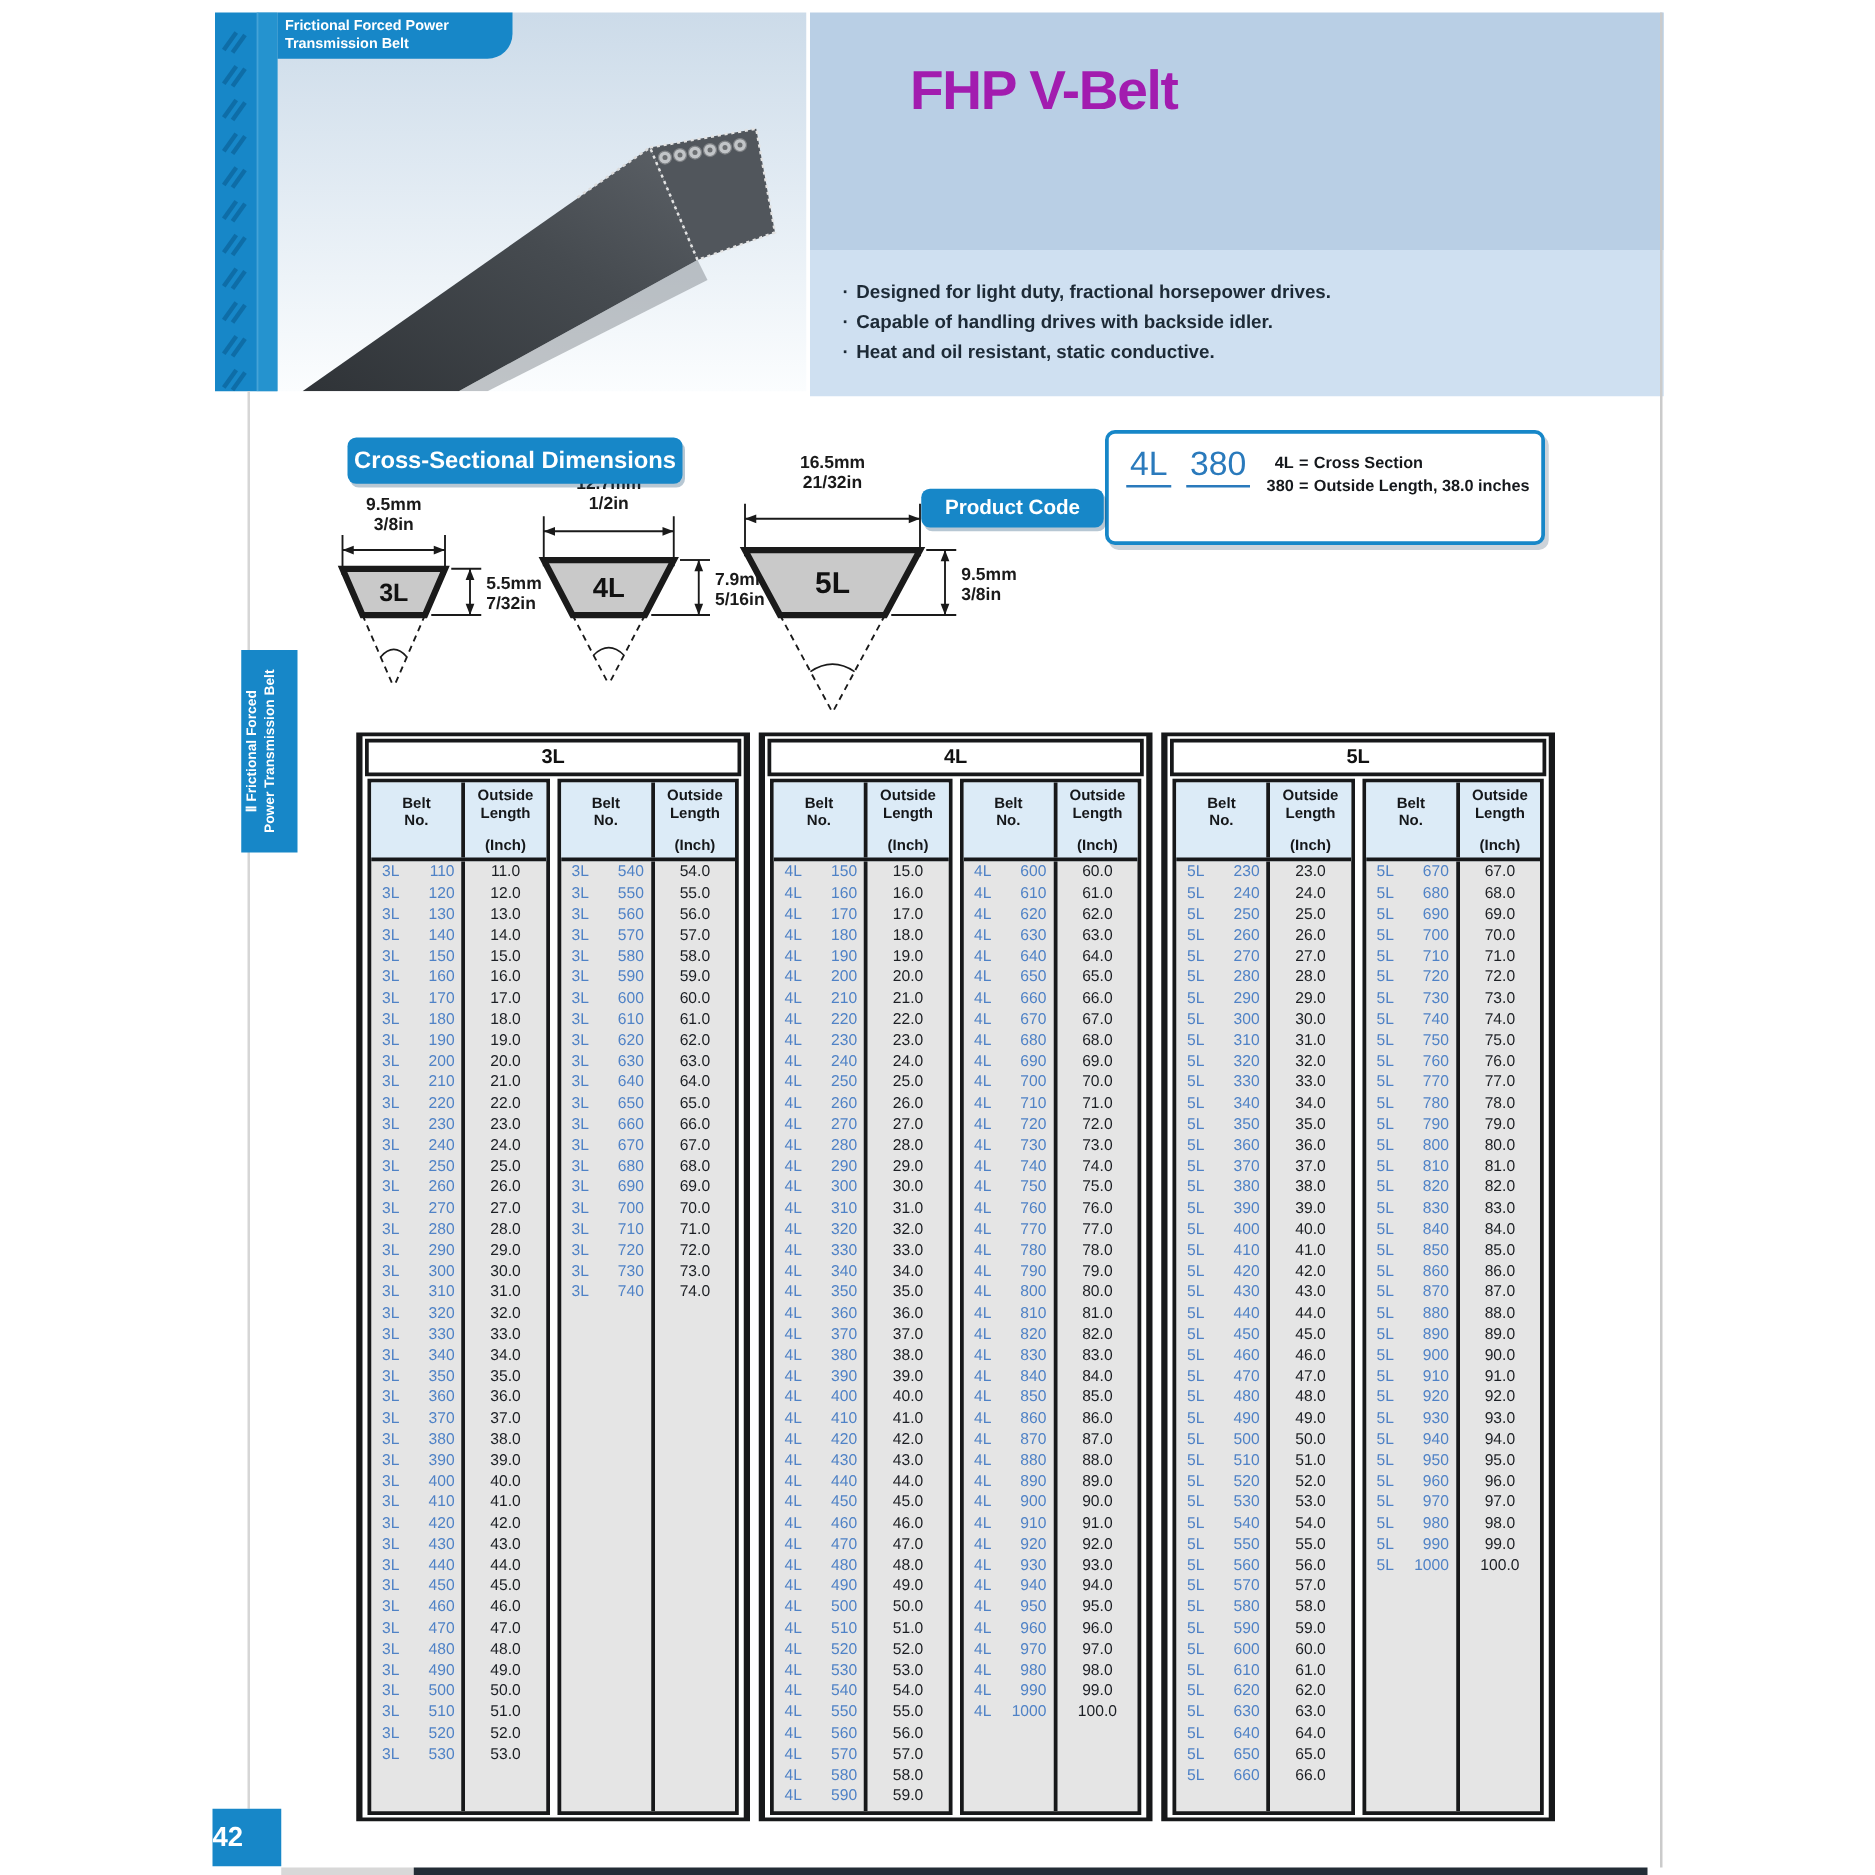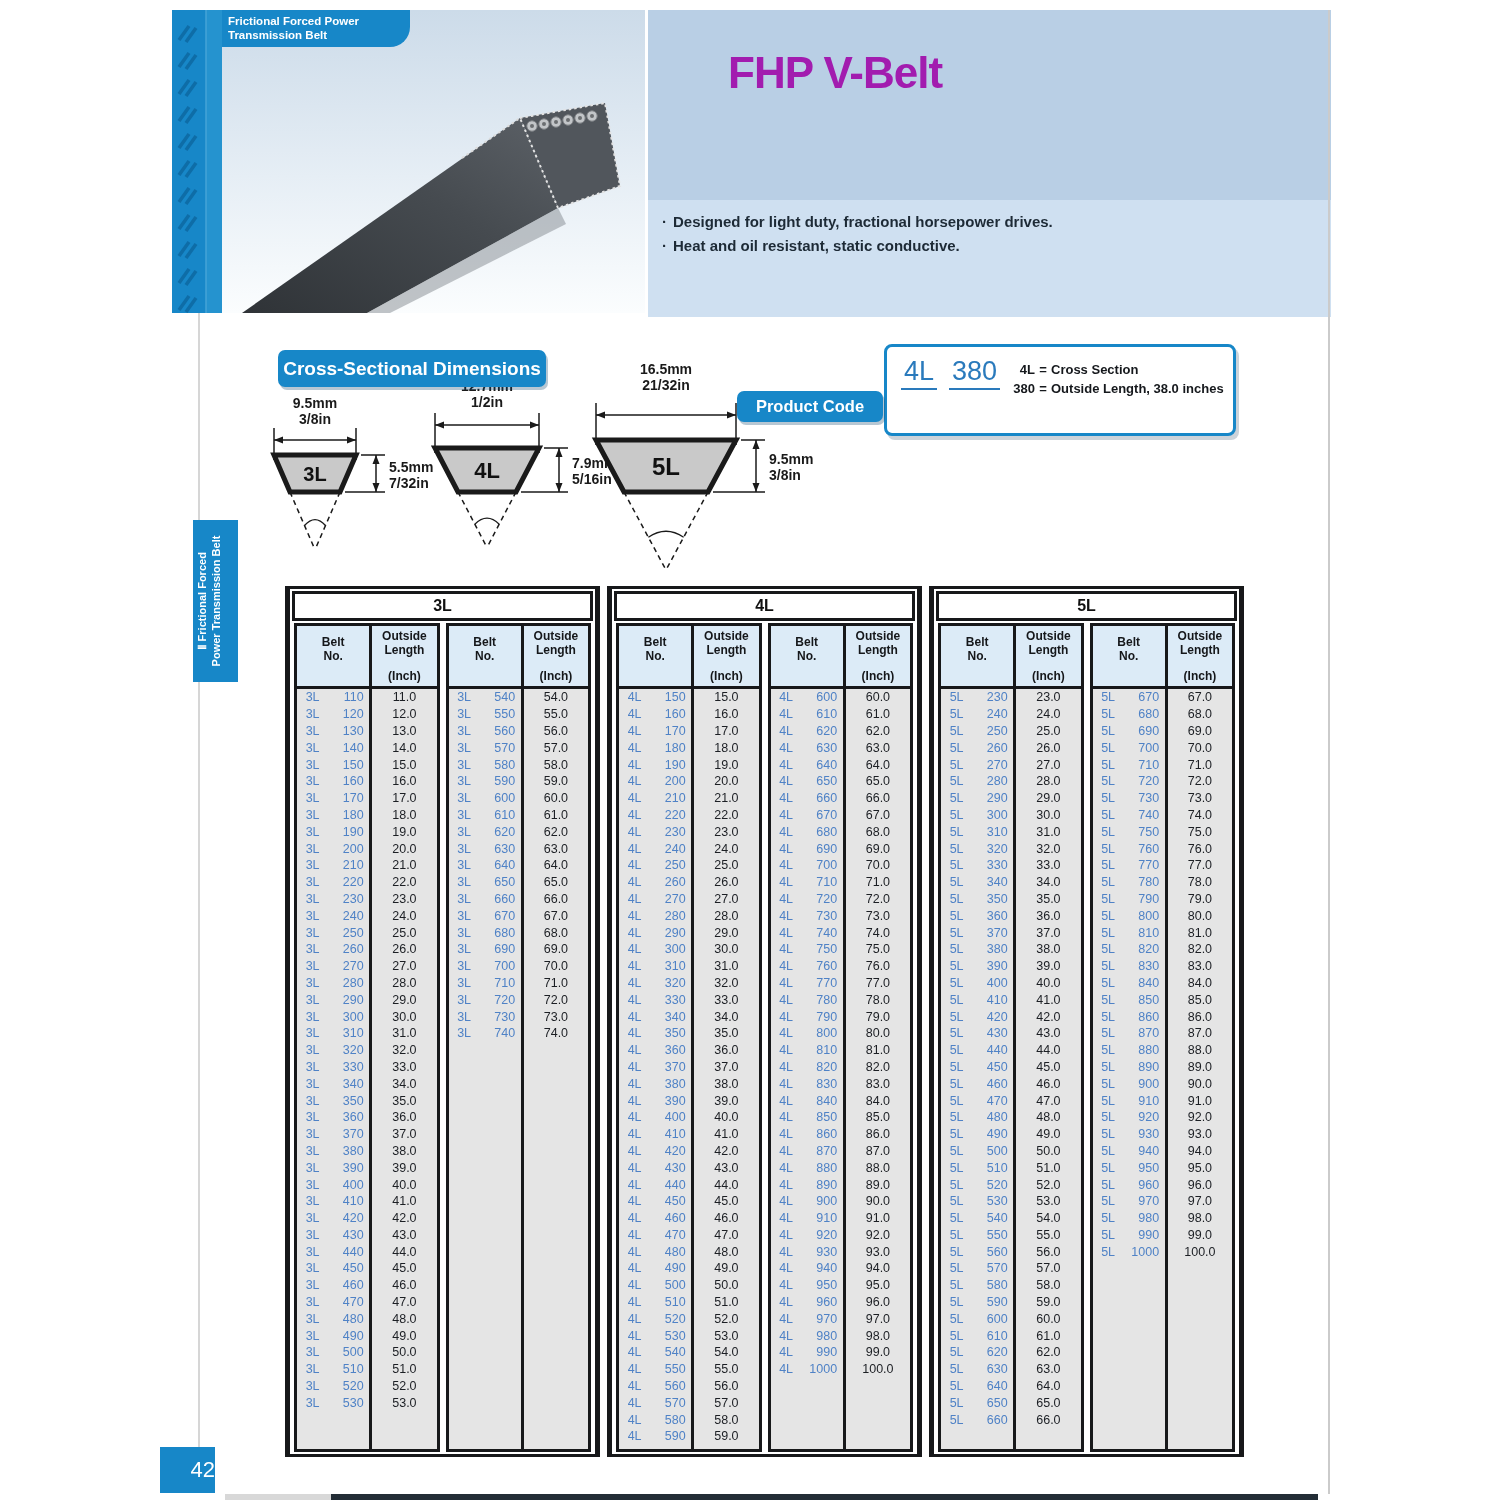--- a/index.html
+++ b/index.html
@@ -16,21 +16,21 @@
   #right-rule{left:1328px;top:10px;width:2px;height:1484px;background:#cbcbcb;}
 
   
   #photo{left:222px;top:10px;width:423px;height:303px;
          background:linear-gradient(180deg,#ccdbe9 0%,#e6eef5 55%,#fbfdfe 100%);}
 
   
   #banner{left:648px;top:10px;width:683px;height:190px;background:#b9cfe5;}
   #page-title{left:728px;top:48px;font-size:44px;font-weight:bold;color:#a21caf;letter-spacing:-1px;}
   #features{left:648px;top:200px;width:683px;height:117px;background:#cfe0f1;}
-  #features ul{list-style:none;margin:0;padding:13px 2px 0 14px;}
+  #features ul{list-style:none;margin:12px;padding:13px 2px 0 14px;}
   #features li{font-size:15px;font-weight:bold;color:#1d2a36;margin-bottom:7px;}
   #features li .dot{margin-right:6px;font-weight:bold;}
 
   
   .section-tab{background:#1787c8;color:#fff;font-weight:bold;text-align:center;
                border-radius:7px;box-shadow:2px 3px 0 rgba(16,70,110,0.30);z-index:3;}
   #cs-tab{left:278px;top:350px;width:268px;height:37px;font-size:19px;line-height:37px;}
   #pc-tab{left:737px;top:349px;width:146px;height:31px;font-size:16.5px;line-height:31px;margin-top:42px;}
 
   
@@ -65,22 +65,22 @@
   .trow{height:16.8px;display:flex;align-items:center;font-size:12.5px;}
   .c-belt{width:54%;display:flex;justify-content:center;color:#4f82c6;}
   .c-belt .in{width:58px;display:flex;justify-content:space-between;}
   .c-len{width:46%;text-align:center;color:#1c1f24;}
 
   
   #side-label{left:193px;top:520px;width:45px;height:162px;background:#1787c8;z-index:5;}
   #side-label .rot{position:absolute;left:50%;top:50%;width:160px;height:40px;
         transform:translate(-50%,-50%) rotate(-90deg);color:#fff;font-weight:bold;
         font-size:11px;line-height:13.5px;text-align:center;}
-  #page-num{left:160px;top:1447px;width:55px;height:46px;background:#1787c8;color:#fff;
-            font-weight:normal;font-size:22px;text-align:right;line-height:46px;z-index:6;}
+  #page-num{left:170px;top:1447px;width:55px;height:46px;background:#1787c8;color:#fff;
+            font-weight:bold;font-size:22px;text-align:left;line-height:46px;z-index:6;}
   #footer-gray{left:225px;top:1494px;width:106px;height:6px;background:#d8d8d8;}
   #footer-dark{left:331px;top:1494px;width:987px;height:6px;background:#232d36;}
 </style>
 </head>
 <body>
 
 <div id="page">
 
   <div class="abs" id="photo">
     <svg width="423" height="303" viewBox="0 0 423 303">
@@ -142,20 +142,21 @@
   <div class="abs" id="header-tab">
     <span>Frictional Forced Power</span><br>
     <span>Transmission Belt</span>
   </div>
 
   <div class="abs" id="banner"></div>
   <div class="abs" id="page-title">FHP V-Belt</div>
   <div class="abs" id="features">
     <ul id="features-list">
         <li><span class="dot">·</span>Designed for light duty, fractional horsepower drives.</li>
+        <li><span class="dot">·</span>Capable of handling drives with backside idler.</li>
         <li><span class="dot">·</span>Heat and oil resistant, static conductive.</li>
       </ul>
   </div>
 
   <div class="abs" id="left-rule"></div>
   <div class="abs" id="right-rule"></div>
 
   <div class="abs section-tab" id="cs-tab">Cross-Sectional Dimensions</div>
   <div class="abs section-tab" id="pc-tab">Product Code</div>
 

